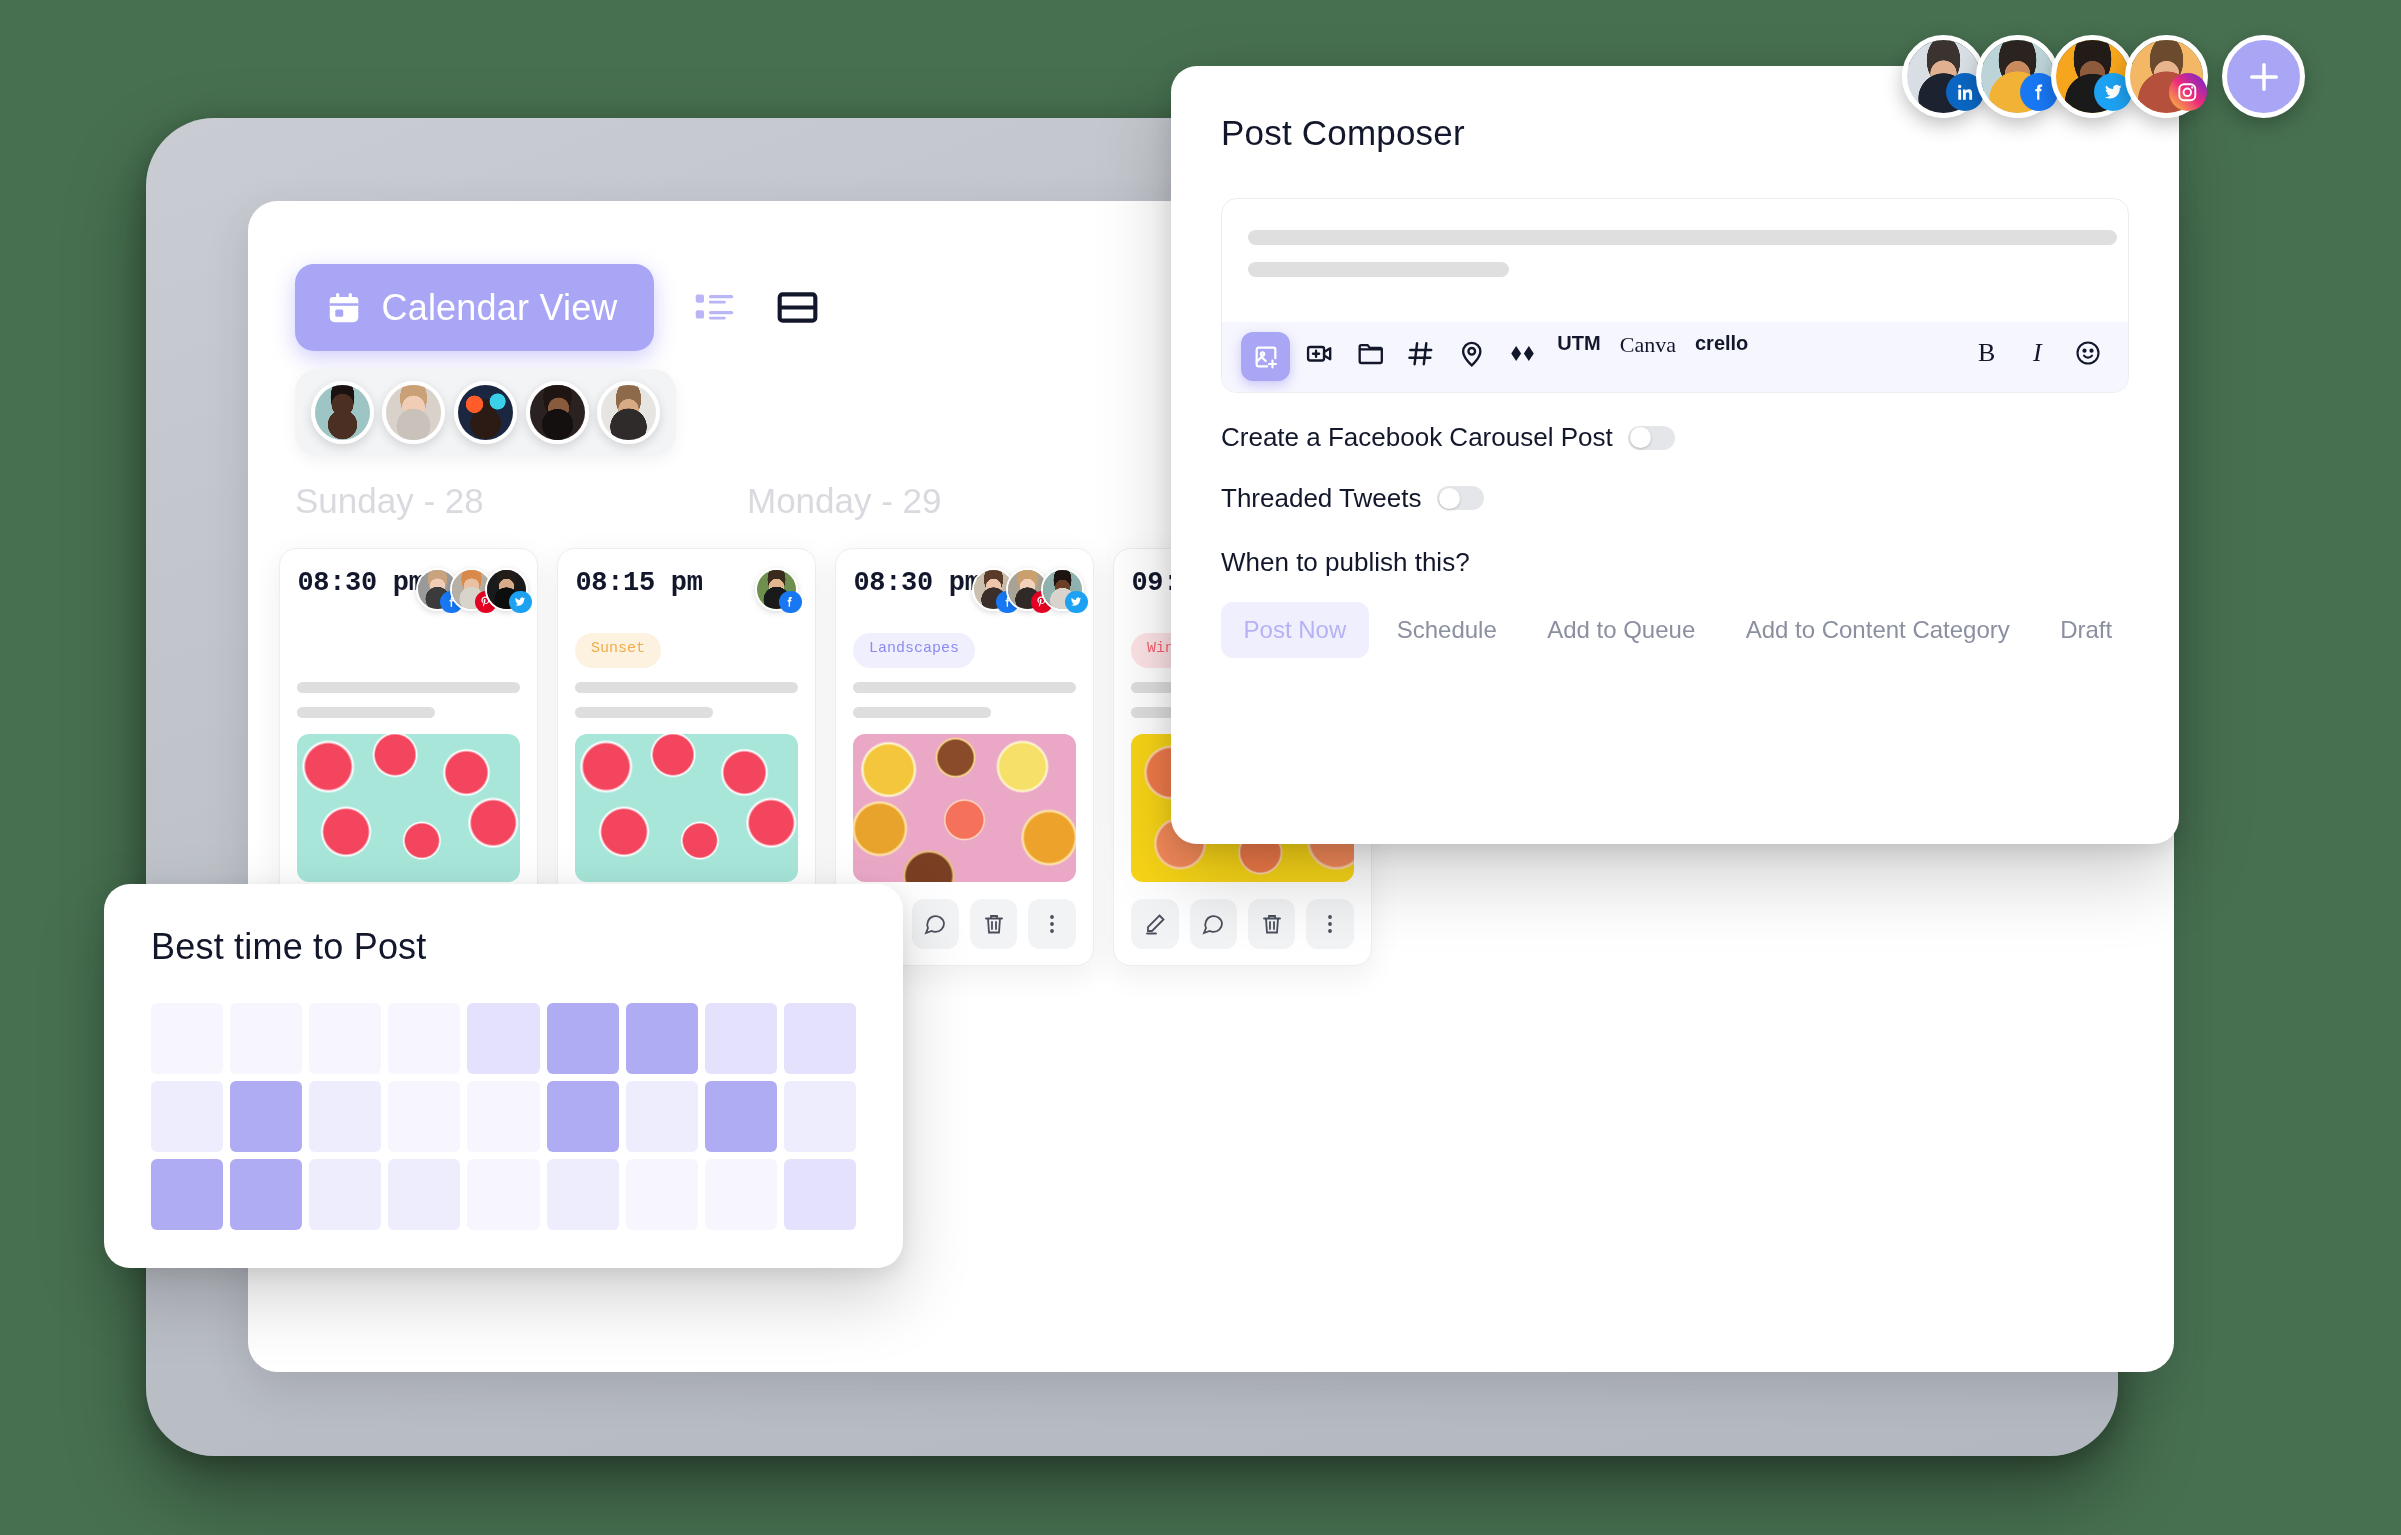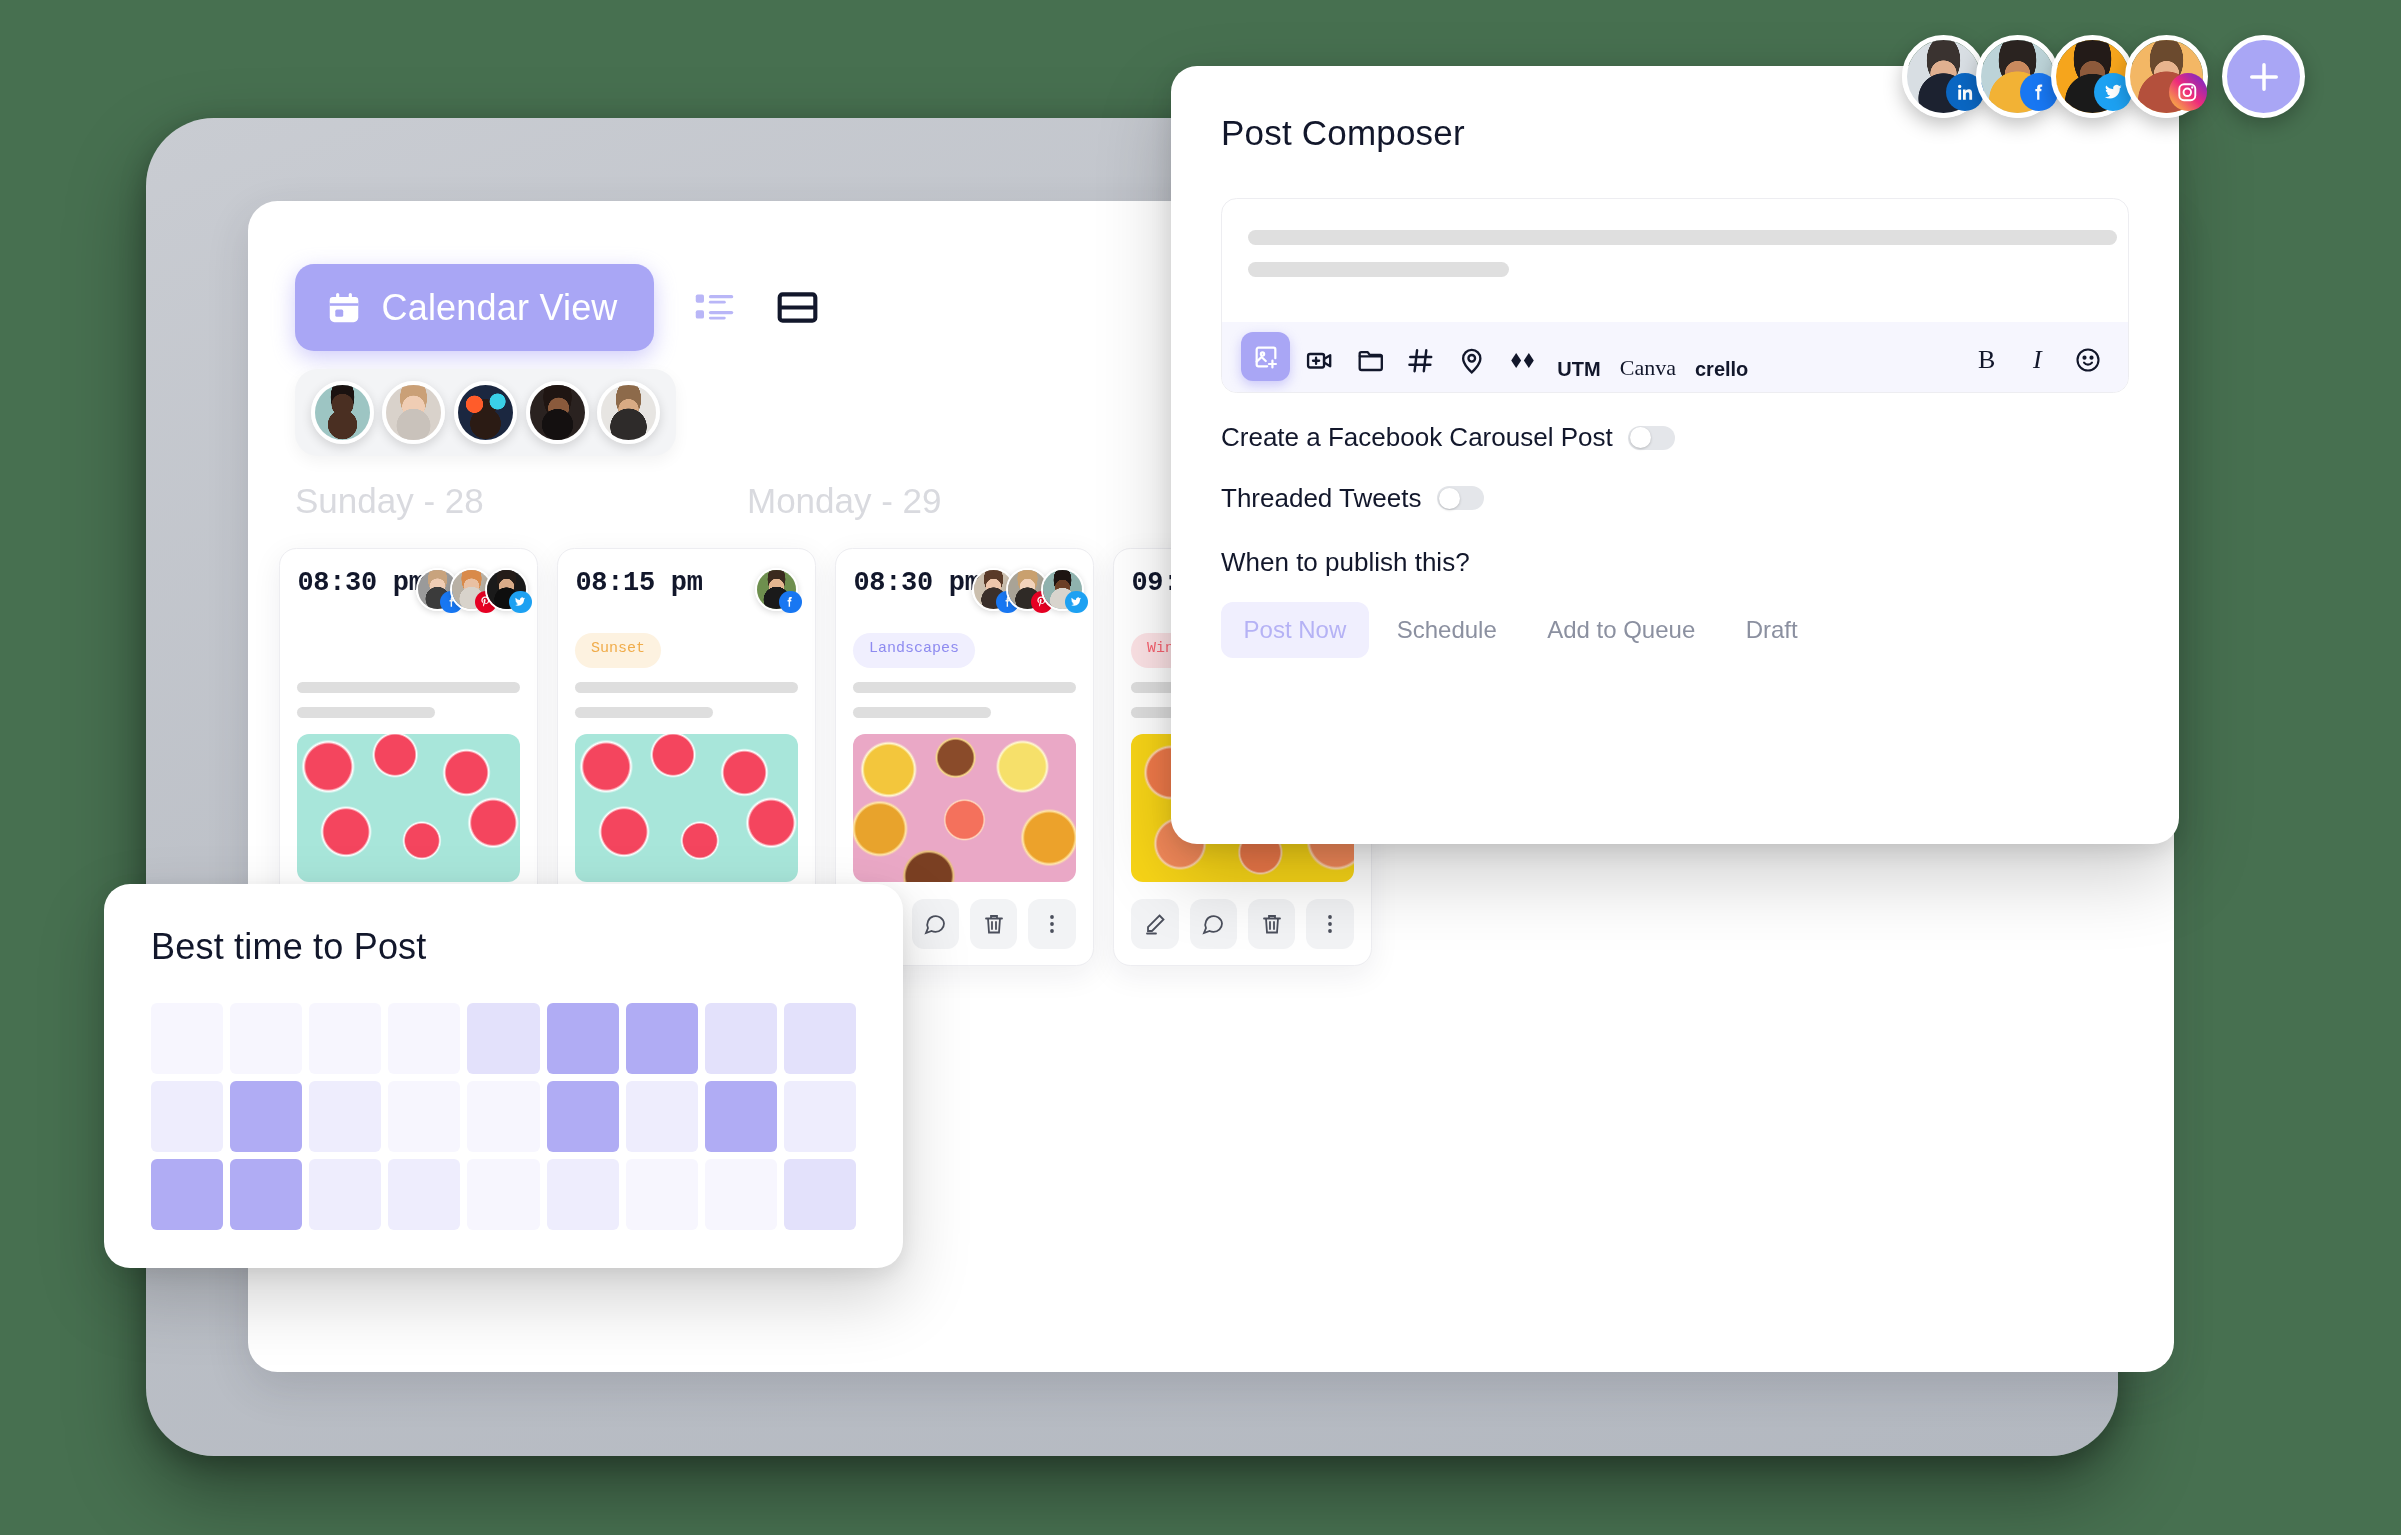--- a/index.html
+++ b/index.html
@@ -109,21 +109,21 @@
   .composer-title { font-size: 35px; color: #12172b; letter-spacing: 0.2px; }
   .editor {
     margin-top: 45px; border: 0.9px solid #ededf1; border-radius: 15.6px;
     overflow: hidden;
   }
   .editor-body { padding: 31px 26px 35px 26px; min-height: 123px; }
   .eskel { background: #dfdfdf; border-radius: 7.8px; height: 14.8px; }
   .eskel.w1 { width: 869px; }
   .eskel.w2 { width: 261px; margin-top: 17.4px; }
   .editor-toolbar {
-    background: #f6f6fe; display: flex; align-items: flex-end;
+    background: #f6f6fe; display: flex; align-items: flex-start;
     padding: 10.4px 19px; gap: 8.7px;
   }
   .tool { display:flex; align-items:center; justify-content:center; cursor:pointer; width:42px; height:42px; }
   .tool svg { display:block; }
   .tool.active { background: #a9a6f5; border-radius: 12px; width: 49px; height: 49px; box-shadow: 0 4.3px 12px rgba(150,145,245,.45); }
   .tool-text { font-size: 20px; font-weight: 700; color: #12172b; cursor:pointer; padding: 0 5.2px; white-space:nowrap; }
   .tool-text.script { font-family: "Liberation Serif", serif; font-weight: 400; font-size: 22px; }
   .tb-spacer { flex: 1; }
 
   .opt-row { display: flex; align-items: center; gap: 15.6px; margin-top: 29.5px; }
@@ -581,20 +581,21 @@
       <div class="toggle">
           <div class="knob"></div>
         </div>
     </div>
 
     <div class="when-label">When to publish this?</div>
     <div class="publish-tabs">
       <div class="ptab active">Post Now</div>
       <div class="ptab">Schedule</div>
       <div class="ptab">Add to Queue</div>
+      <div class="ptab">Add to Content Category</div>
       <div class="ptab">Draft</div>
     </div>
   </div>
 
   <div class="top-avatars">
     <div class="ta">
       <div class="face">
           <div class="ph" style="background:#d8dee3"></div>
           <div class="ph" style="background:radial-gradient(circle at 50% 80%,#1c2230 0 36%,transparent 37%),radial-gradient(circle at 50% 46%,#e0b090 0 24%,transparent 25%),radial-gradient(ellipse at 50% 28%,#3a3330 0 32%,transparent 33%)"></div>
         </div>

